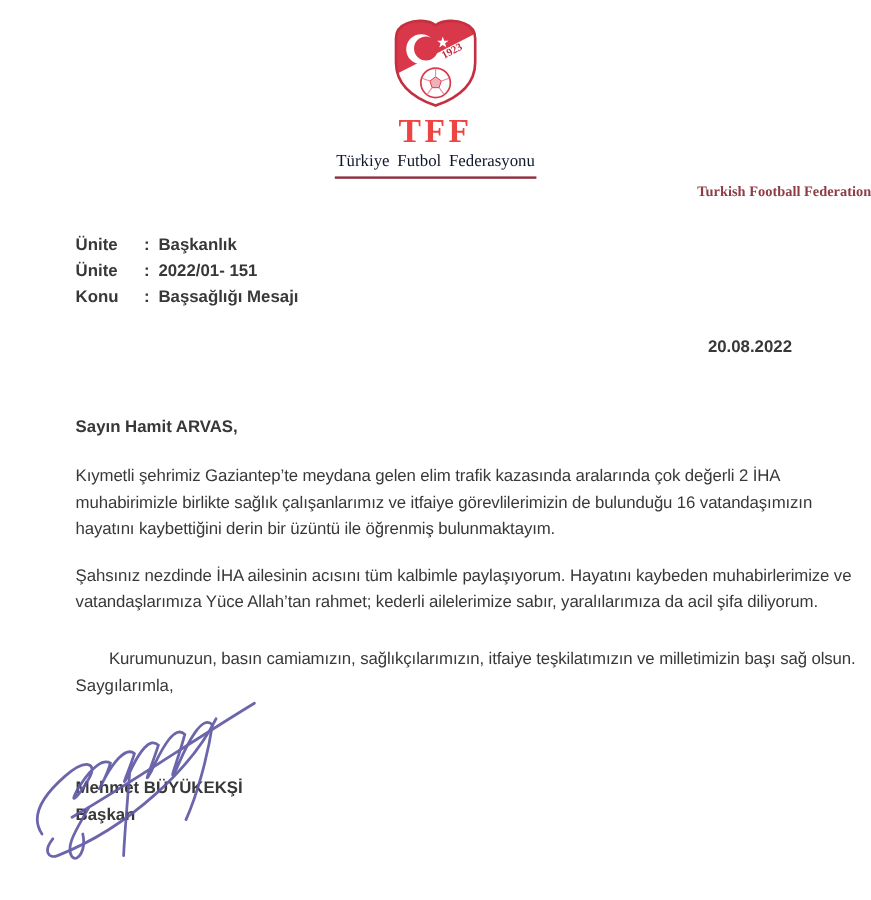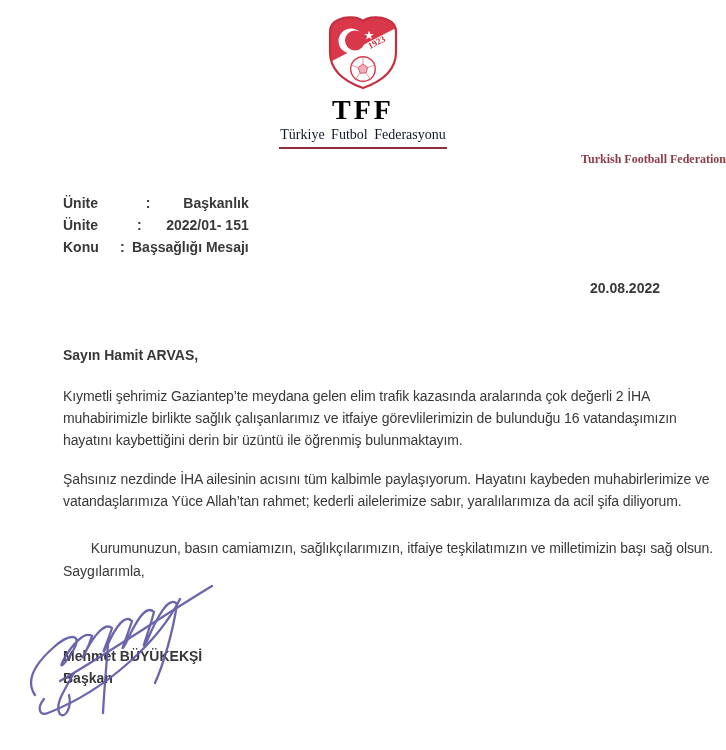--- a/index.html
+++ b/index.html
@@ -4,35 +4,35 @@
 <style>
   html,body{margin:0;padding:0;background:#ffffff;}
   .page{
     position:relative;width:726px;height:750px;background:#ffffff;overflow:hidden;
     font-family:"Liberation Sans",sans-serif;color:#383838;
   }
   
   .letterhead{position:absolute;top:14px;left:0;width:100%;text-align:center;}
   .crest{display:block;margin:0 auto;}
   .tff-abbr{
-    font-family:"Liberation Serif",serif;font-weight:bold;color:#000000;
+    font-family:"Liberation Serif",serif;font-weight:bold;color:#ef4444;
     font-size:28px;letter-spacing:3px;line-height:1.05;margin-top:5px;
   }
   .org-tr{
     font-family:"Liberation Serif",serif;color:#0f172a;font-size:14px;
     word-spacing:3px;margin-top:3px;line-height:1.1;
   }
   .lh-rule{width:168px;height:2px;background:#8e2f3e;margin:4px auto 4px auto;}
   .org-en{
     font-family:"Liberation Serif",serif;color:#8e3c46;font-size:12px;
     font-weight:bold;line-height:1.1;text-align:right;
   }
   
   .meta{position:absolute;left:63px;top:196px;font-weight:bold;font-size:14px;}
-  .meta-row{display:flex;line-height:15px;margin-bottom:7px;justify-content:space-between;}
+  .meta-row{display:flex;line-height:15px;margin-bottom:7px;}
   .meta-label{width:57px;}
   .meta-sep{width:12px;}
   
   .date{position:absolute;top:280px;right:66px;font-weight:bold;font-size:14px;}
   
   .recipient{position:absolute;left:63px;top:345px;font-weight:bold;font-size:14px;line-height:21px;}
   
   .para{position:absolute;left:63px;width:650px;margin:0;font-size:14px;line-height:22px;letter-spacing:-0.1px;}
   .p1{top:385px;}
   .p2{top:468px;}

